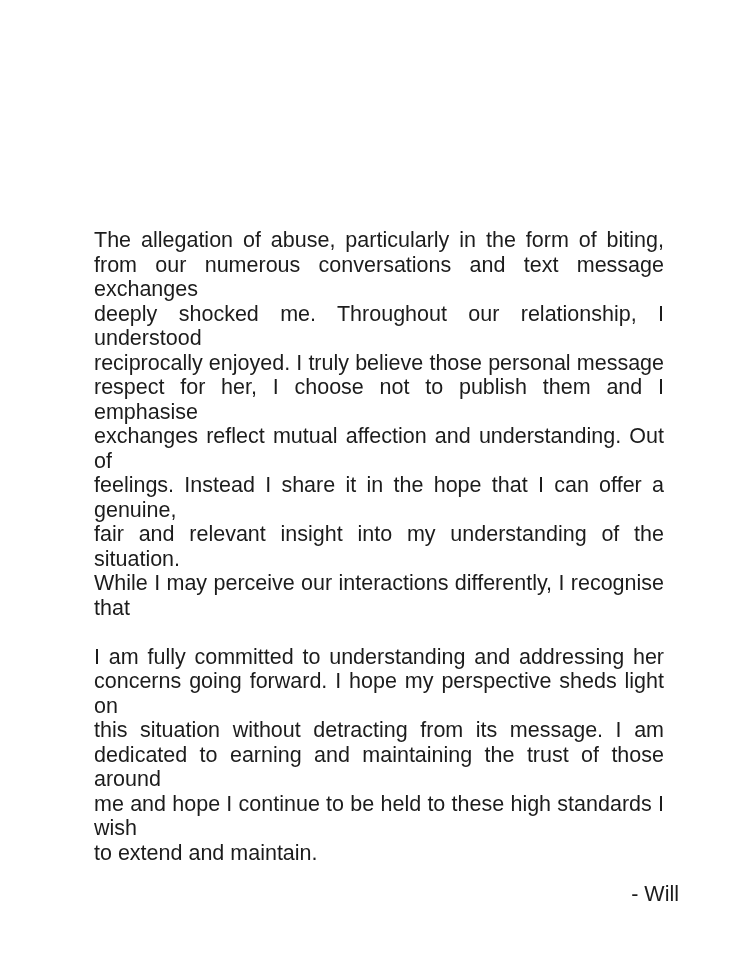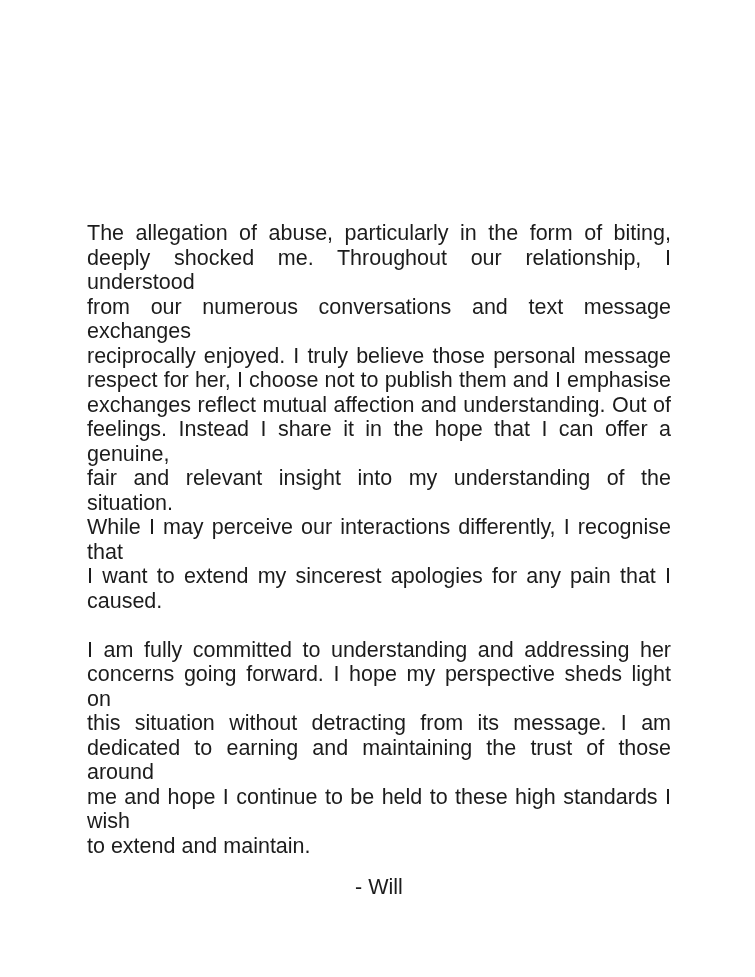--- a/index.html
+++ b/index.html
@@ -17,51 +17,50 @@
   .statement {
     position: absolute;
     left: 79px;
     top: 213px;
     width: 600px;
     color: #1c1c1c;
     font-size: 21.5px;
     line-height: 24.5px;
     font-weight: 400;
   }
-  .para { margin: 8px; padding: 0; }
+  .para { margin: 15px; padding: 0; }
   .para + .para { margin-top: 24.5px; }
   .line {
     text-align: justify;
     text-align-last: justify;
     white-space: normal;
   }
   .line.last {
     text-align-last: left;
   }
   .signature {
     margin-top: 17px;
-    text-align: center;
+    text-align: right;
   }
 </style>
 </head>
 <body>
 
 <main class="statement">
 
   <section class="para">
     <div class="line">The allegation of abuse, particularly in the form of biting,</div>
+    <div class="line">from our numerous conversations and text message exchanges</div>
     <div class="line">deeply shocked me. Throughout our relationship, I understood</div>
-    <div class="line">from our numerous conversations and text message exchanges</div>
     <div class="line">reciprocally enjoyed. I truly believe those personal message</div>
     <div class="line">respect for her, I choose not to publish them and I emphasise</div>
     <div class="line">exchanges reflect mutual affection and understanding. Out of</div>
     <div class="line">feelings. Instead I share it in the hope that I can offer a genuine,</div>
     <div class="line">fair and relevant insight into my understanding of the situation.</div>
     <div class="line">While I may perceive our interactions differently, I recognise that</div>
-    <div class="line last">I want to extend my sincerest apologies for any pain that I caused.</div>
   </section>
 
   <section class="para">
     <div class="line">I am fully committed to understanding and addressing her</div>
     <div class="line">concerns going forward. I hope my perspective sheds light on</div>
     <div class="line">this situation without detracting from its message. I am</div>
     <div class="line">dedicated to earning and maintaining the trust of those around</div>
     <div class="line">me and hope I continue to be held to these high standards I wish</div>
     <div class="line last">to extend and maintain.</div>
   </section>

